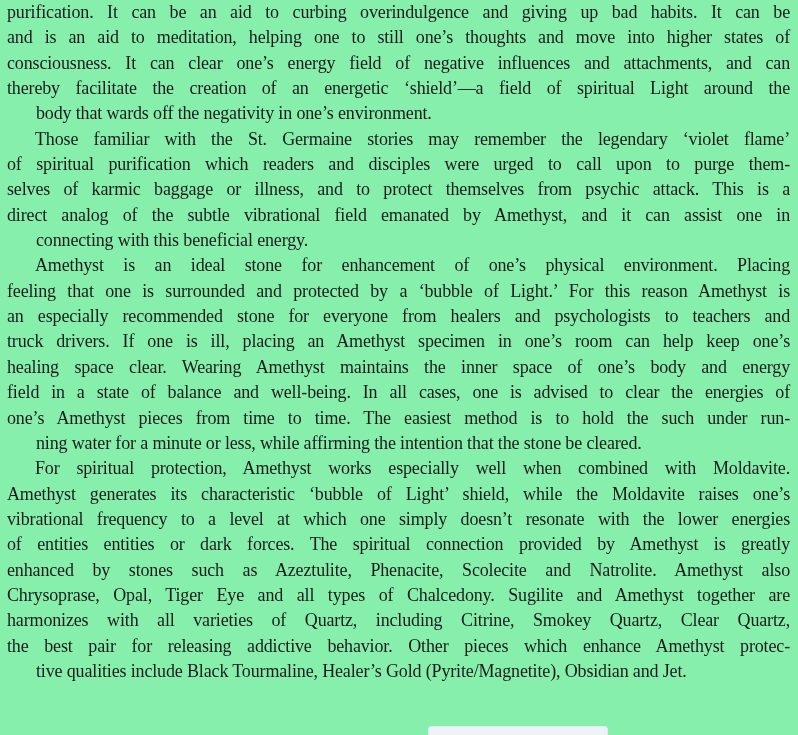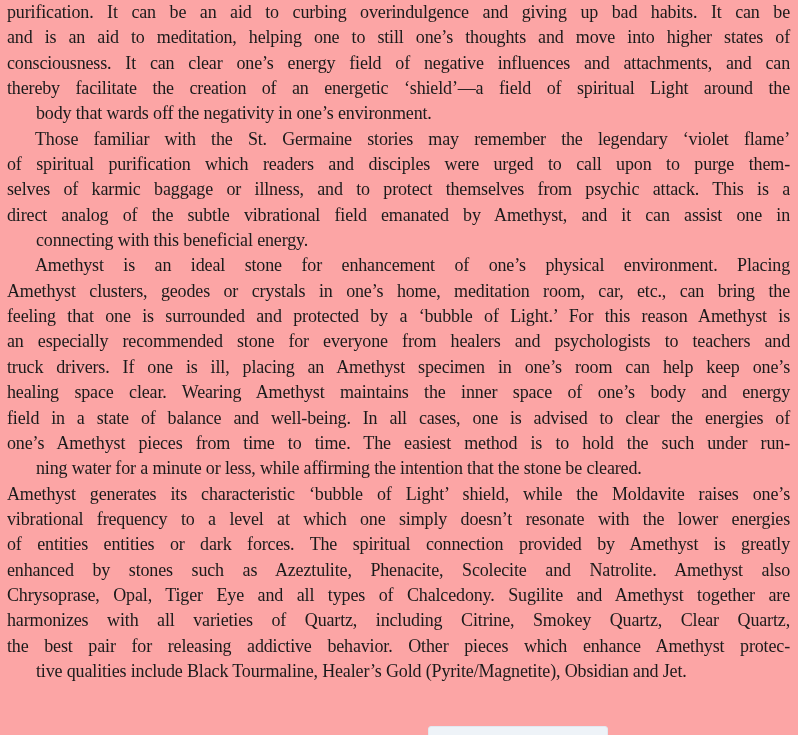--- a/index.html
+++ b/index.html
@@ -5,21 +5,21 @@
   html, body {
     margin: 0;
     padding: 0;
     background: #ffffff;
   }
   .page {
     position: relative;
     width: 798px;
     height: 735px;
     overflow: hidden;
-    background: #fca5a5;
+    background: #86efac;
     font-family: "Liberation Serif", "DejaVu Serif", serif;
     font-size: 18px;
     line-height: 25.34px;
     letter-spacing: -0.15px;
     color: #1b1b1b;
     box-sizing: border-box;
     padding: 0 8px 0 7px;
   }
   .para {
     margin: 0;
@@ -65,31 +65,31 @@
   <div class="para">
     <div class="ln indent">Those familiar with the St. Germaine stories may remember the legendary ‘violet flame’</div>
     <div class="ln">of spiritual purification which readers and disciples were urged to call upon to purge them-</div>
     <div class="ln">selves of karmic baggage or illness, and to protect themselves from psychic attack. This is a</div>
     <div class="ln">direct analog of the subtle vibrational field emanated by Amethyst, and it can assist one in</div>
     <div class="ln last">connecting with this beneficial energy.</div>
   </div>
 
   <div class="para">
     <div class="ln indent">Amethyst is an ideal stone for enhancement of one’s physical environment. Placing</div>
-    <div class="ln">Amethyst clusters, geodes or crystals in one’s home, meditation room, car, etc., can bring the</div>
     <div class="ln">feeling that one is surrounded and protected by a ‘bubble of Light.’ For this reason Amethyst is</div>
     <div class="ln">an especially recommended stone for everyone from healers and psychologists to teachers and</div>
     <div class="ln">truck drivers. If one is ill, placing an Amethyst specimen in one’s room can help keep one’s</div>
     <div class="ln">healing space clear. Wearing Amethyst maintains the inner space of one’s body and energy</div>
     <div class="ln">field in a state of balance and well-being. In all cases, one is advised to clear the energies of</div>
     <div class="ln">one’s Amethyst pieces from time to time. The easiest method is to hold the such under run-</div>
     <div class="ln last">ning water for a minute or less, while affirming the intention that the stone be cleared.</div>
   </div>
 
   <div class="para">
+    <div class="ln indent">For spiritual protection, Amethyst works especially well when combined with Moldavite.</div>
     <div class="ln">Amethyst generates its characteristic ‘bubble of Light’ shield, while the Moldavite raises one’s</div>
     <div class="ln">vibrational frequency to a level at which one simply doesn’t resonate with the lower energies</div>
     <div class="ln">of entities entities or dark forces. The spiritual connection provided by Amethyst is greatly</div>
     <div class="ln">enhanced by stones such as Azeztulite, Phenacite, Scolecite and Natrolite. Amethyst also</div>
     <div class="ln">Chrysoprase, Opal, Tiger Eye and all types of Chalcedony. Sugilite and Amethyst together are</div>
     <div class="ln">harmonizes with all varieties of Quartz, including Citrine, Smokey Quartz, Clear Quartz,</div>
     <div class="ln">the best pair for releasing addictive behavior. Other pieces which enhance Amethyst protec-</div>
     <div class="ln last">tive qualities include Black Tourmaline, Healer’s Gold (Pyrite/Magnetite), Obsidian and Jet.</div>
   </div>
 

